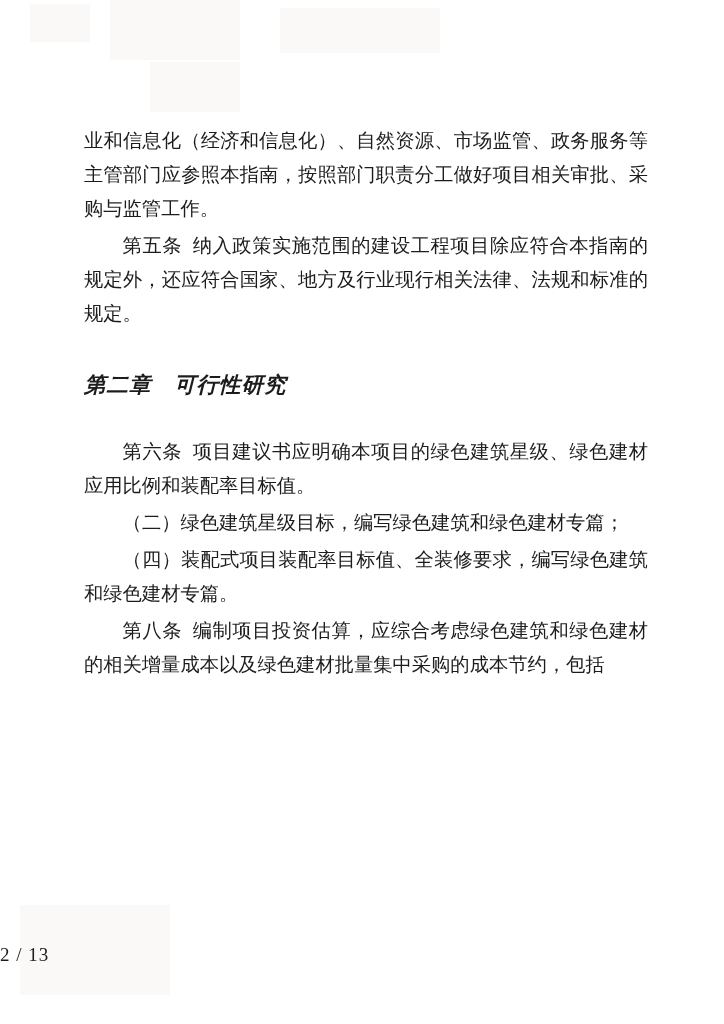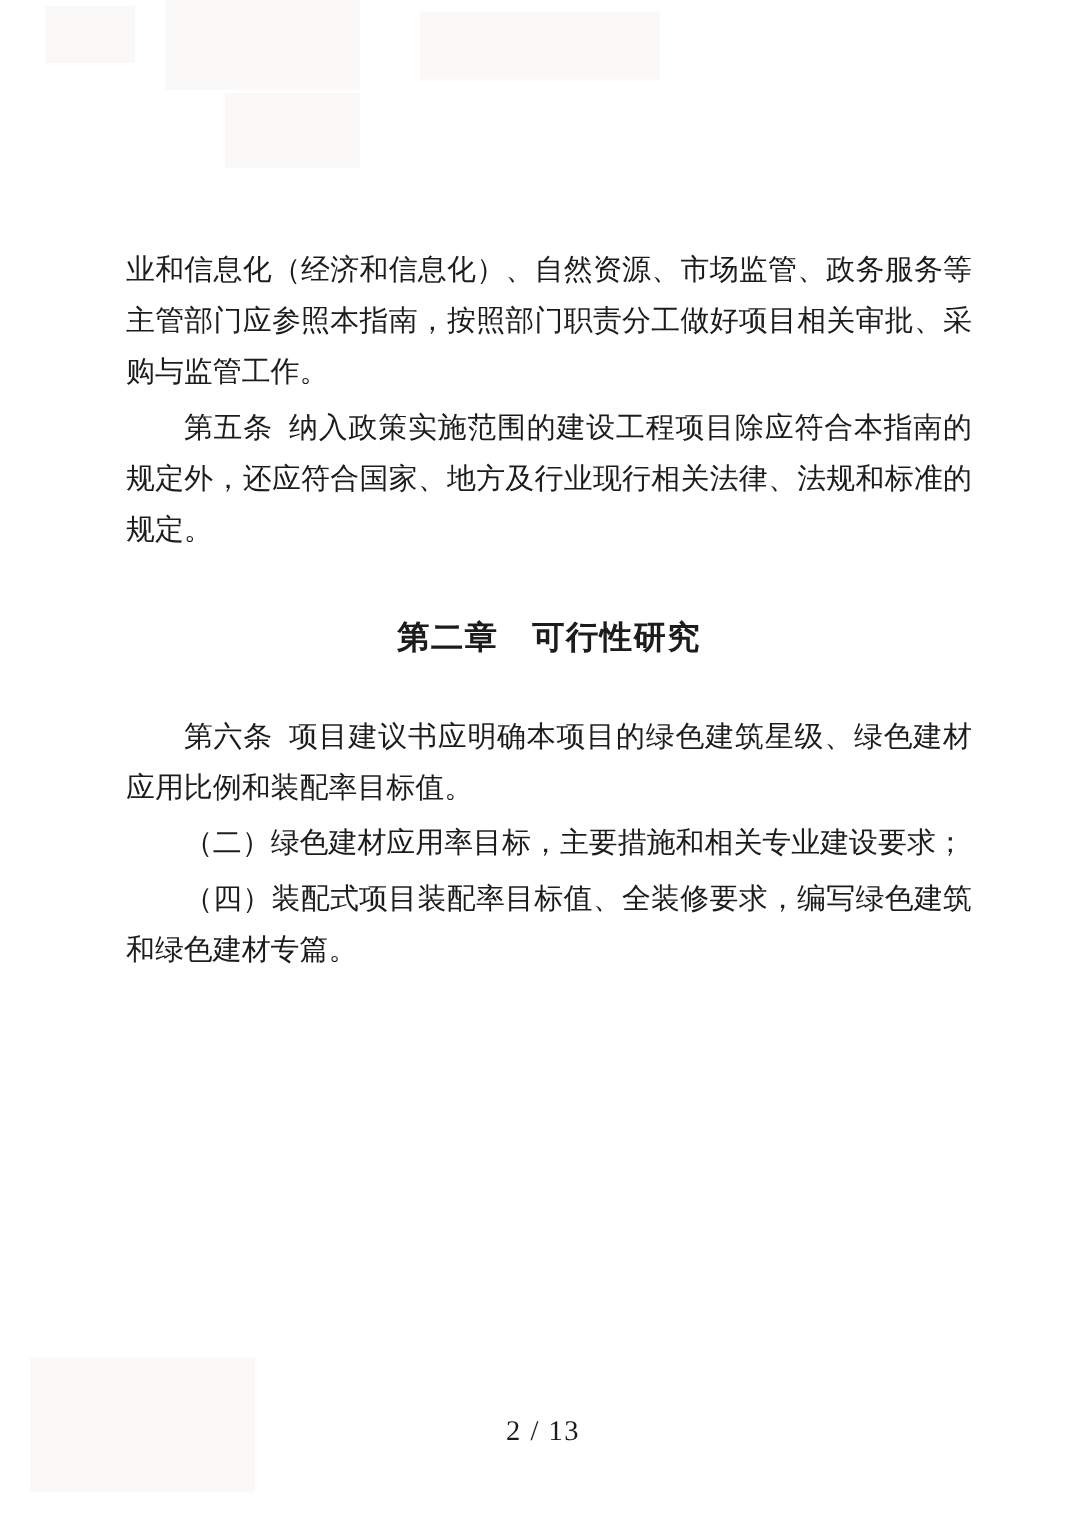--- a/index.html
+++ b/index.html
@@ -17,52 +17,52 @@
   .scan-artifacts .blk {
     position: absolute;
     background: #f7f2f2;
     opacity: 0.55;
   }
   .content {
     position: absolute;
     top: 124px;
     left: 84px;
     width: 564px;
-    margin-top: 40px;
   }
   .para {
     margin: 0 0 3px 0;
     font-size: 19.3px;
     line-height: 34px;
     text-align: justify;
     text-justify: inter-ideograph;
   }
   .para.continuation { text-indent: 0; }
   .para.article, .para.list-item { text-indent: 2em; }
   .lead {
     font-weight: 400;
     font-family: "Liberation Sans", sans-serif;
     margin-right: 0.55em;
   }
   .para.chapter-heading {
-    text-align: center;
+    text-align: left;
     text-indent: 0;
     font-family: "Liberation Sans", sans-serif;
     font-weight: 700;
     font-size: 21.5px;
     line-height: 36px;
     letter-spacing: 1px;
     margin: 36px 0 32px 0;
+    font-style: italic;
   }
   .footer {
     position: absolute;
     top: 944px;
     left: 0;
     width: 100%;
-    text-align: center;
+    text-align: left;
     font-size: 19px;
     letter-spacing: 1px;
     font-family: "Liberation Serif", serif;
   }
 </style>
 </head>
 <body>
 
 <div class="page" style="--page-bg: #ffffff; --text-color: #1c1c1c;">
 
@@ -73,19 +73,20 @@
     <div class="blk" style="left:280px; top:8px;  width:160px; height:45px;"></div>
     <div class="blk" style="left:60px;  top:120px; width:0;    height:0;"></div>
     <div class="blk" style="left:20px;  top:905px; width:150px; height:90px;"></div>
   </div>
 
   <div class="content" id="doc-body">
       <p class="para continuation"><span>业和信息化（经济和信息化）、自然资源、市场监管、政务服务等主管部门应参照本指南，按照部门职责分工做好项目相关审批、采购与监管工作。</span></p>
       <p class="para article"><span class="lead">第五条</span><span>纳入政策实施范围的建设工程项目除应符合本指南的规定外，还应符合国家、地方及行业现行相关法律、法规和标准的规定。</span></p>
       <p class="para chapter-heading"><span>第二章　可行性研究</span></p>
       <p class="para article"><span class="lead">第六条</span><span>项目建议书应明确本项目的绿色建筑星级、绿色建材应用比例和装配率目标值。</span></p>
-      <p class="para list-item"><span>（二）绿色建材应用率目标，主要措施和相关专业建设要求；</span></p>
+      <p class="para list-item"><span>（二）绿色建筑星级目标，编写绿色建筑和绿色建材专篇；</span></p>
       <p class="para list-item"><span>（四）装配式项目装配率目标值、全装修要求，编写绿色建筑和绿色建材专篇。</span></p>
+      <p class="para article"><span class="lead">第八条</span><span>编制项目投资估算，应综合考虑绿色建筑和绿色建材的相关增量成本以及绿色建材批量集中采购的成本节约，包括</span></p>
     </div>
 
   <div class="footer">2 / 13</div>
 
 </div>
 
 </body></html>

